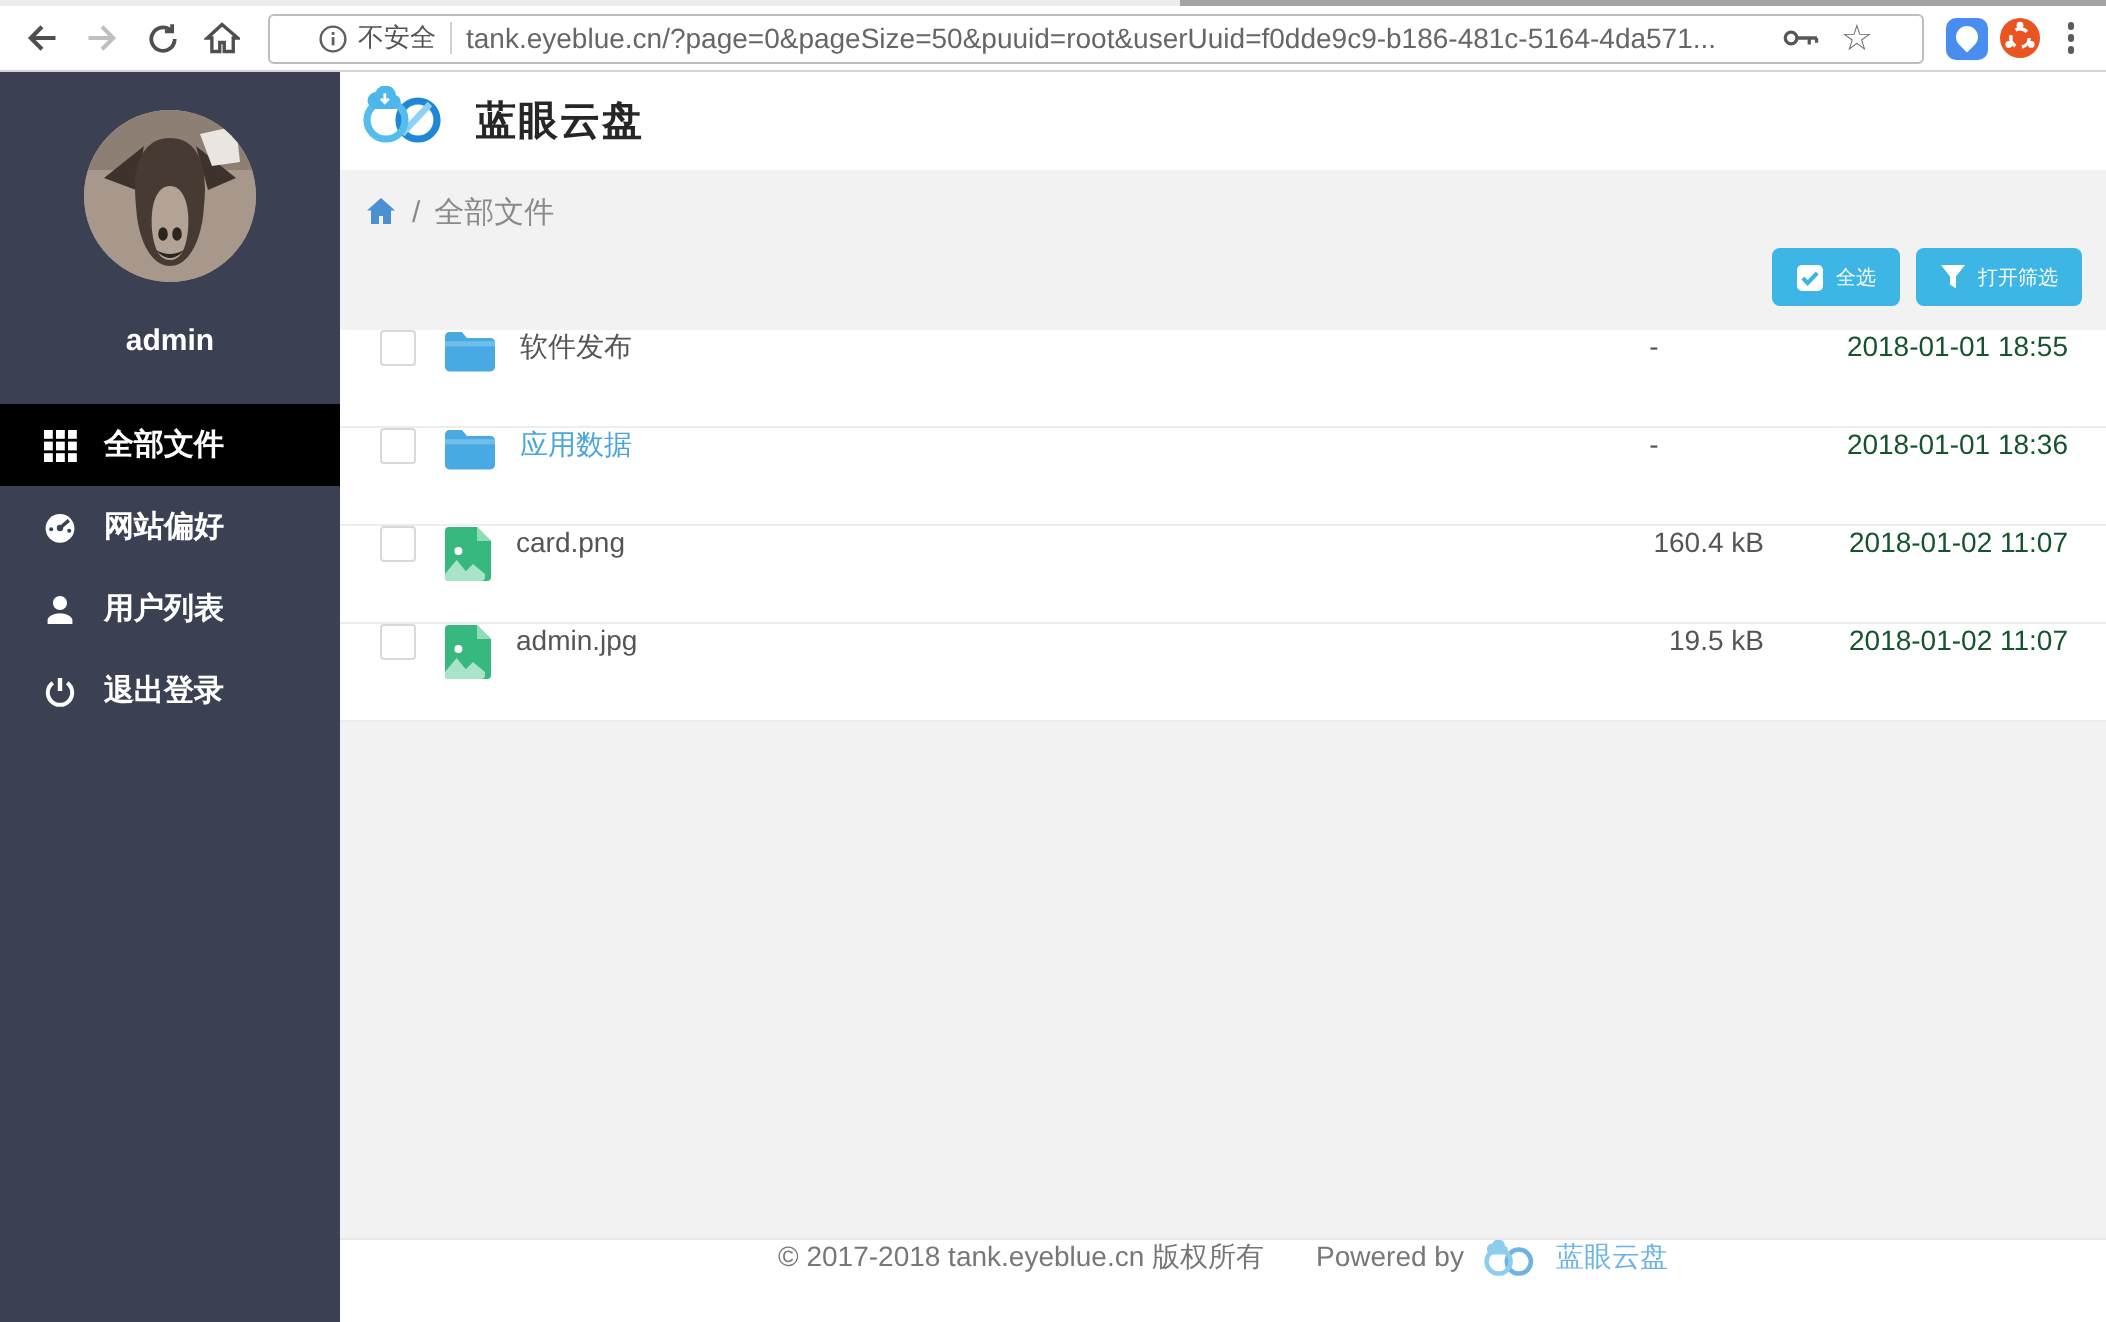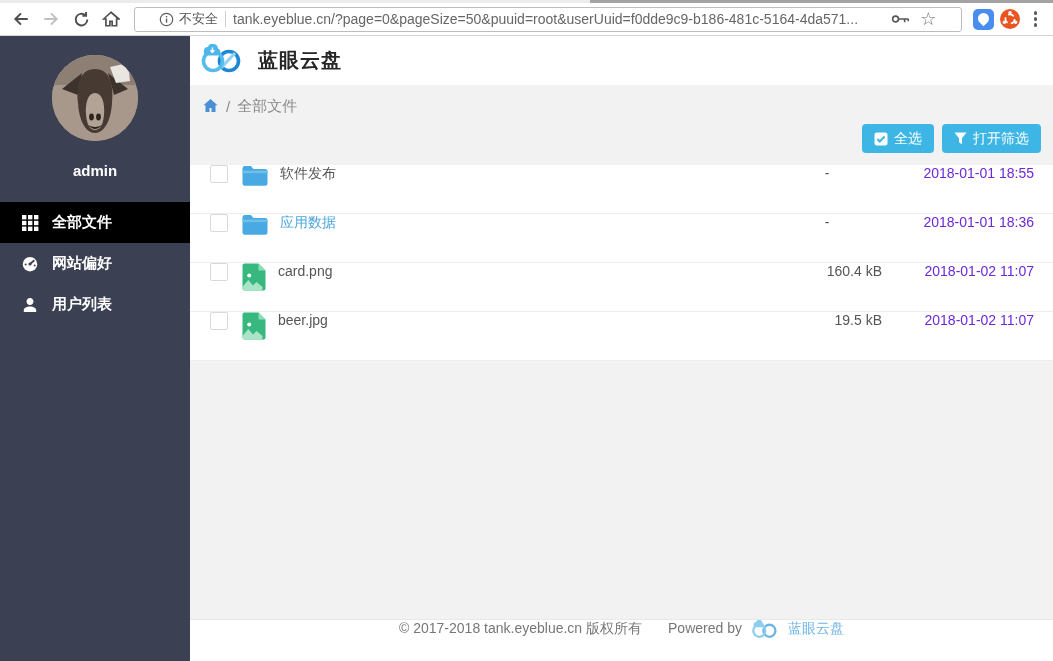--- a/index.html
+++ b/index.html
@@ -19,49 +19,49 @@
   .ext { width:23px; height:23px; flex:none; display:flex; align-items:center; justify-content:center; cursor:pointer; }
   .ext-blue { width:21px; height:21px; border-radius:5px; background:#4a8df0; position:relative; }
   .ext-blue::after { content:""; position:absolute; left:5px; top:4px; width:11px; height:11px; background:#fff; border-radius:50% 50% 50% 0; transform:rotate(-45deg); }
   .menu-dots { display:flex; flex-direction:column; gap:2.5px; padding:0 8px; cursor:pointer; }
   .menu-dots i { width:3.5px; height:3.5px; border-radius:50%; background:#5c5c5c; }
 
   
   .app { display:flex; height:625px; }
 
   
-  .sidebar { width:190px; flex:none; background:#3b4053; color:#fff; }
+  .sidebar { width:170px; flex:none; background:#3b4053; color:#fff; }
   .avatar { width:86px; height:86px; border-radius:50%; overflow:hidden; margin:19px auto 0; background:#a8988c; display:block; }
   .username { text-align:center; font-weight:bold; font-size:15px; margin-top:21px; }
   .menu { margin-top:23px; }
   .menu-item { display:flex; align-items:center; gap:13px; padding:11px 8px 11px 21px; font-size:15px; font-weight:bold; cursor:pointer; }
   .menu-item.active { background:#000; }
   .menu-item .micon { width:18px; height:18px; flex:none; display:flex; align-items:center; justify-content:center; }
 
   
   .main { flex:1; display:flex; flex-direction:column; background:#f2f2f2; min-width:0; }
   .app-header { height:49px; flex:none; background:#fff; display:flex; align-items:center; padding-left:9px; gap:13px; }
   .app-title { font-size:20px; font-weight:bold; color:#262626; letter-spacing:1px; }
 
   .breadcrumb { margin:11px 0 0 12px; display:flex; align-items:center; gap:7px; color:#8a8a8a; font-size:15px; height:20px; }
 
   .actions { display:flex; justify-content:flex-end; gap:8px; margin:8px 12px 12px 0; }
-  .btn { background:#3db6e6; color:#fff; border:none; border-radius:4px; height:29px; padding:0 12px; font-size:14px; display:flex; align-items:center; gap:6px; cursor:pointer; font-family:inherit; }
+  .btn { background:#3db6e6; color:#fff; border:none; border-radius:4px; height:29px; padding:0 12px; font-size:10px; display:flex; align-items:center; gap:6px; cursor:pointer; font-family:inherit; }
   .btn .bicon { display:flex; align-items:center; }
 
   
   .file-list { background:#fff; }
   .row { height:49px; display:flex; align-items:flex-start; background:#fff; border-bottom:1px solid #ededed; padding:0 19px 0 20px; }
   .checkbox { width:18px; height:18px; border:1px solid #d9d9d9; border-radius:2px; background:#fff; flex:none; cursor:pointer; }
   .file-icon { margin-left:14px; flex:none; display:flex; align-items:center; }
   .file-name { margin-left:12px; font-size:14px; color:#555; flex:1; min-width:0; text-decoration:none; cursor:pointer; }
   .file-name.link-blue { color:#4aa5dc; }
   .file-size { width:110px; text-align:right; font-size:14px; color:#555; flex:none; }
   .file-size.dash { text-align:center; width:110px; }
-  .file-date { width:152px; text-align:right; font-size:14px; color:#6d28d9; flex:none; }
+  .file-date { width:152px; text-align:right; font-size:14px; color:#14532d; flex:none; }
 
   .spacer { flex:1; }
 
   
   .footer { height:42px; flex:none; background:#fff; border-top:1px solid #e8e8e8; display:flex; align-items:flex-start; justify-content:center; gap:8px; color:#777; font-size:14px; }
   .footer .brand { color:#6db4e4; }
   .powered { margin-left:18px; }
 </style>
 </head>
 <body>
@@ -180,20 +180,29 @@
         <span>网站偏好</span>
       </div>
       <div class="menu-item">
         <span class="micon">
           <svg width="16" height="16" viewBox="0 0 16 16">
               <path d="M8 8c1.95 0 3.5-1.55 3.5-3.5S9.95 1 8 1 4.5 2.55 4.5 4.5 6.05 8 8 8zm0 1.6c-2.9 0-6.2 1.5-6.2 3.4v2h12.4v-2c0-1.9-3.3-3.4-6.2-3.4z" fill="#fff"></path>
             </svg>
         </span>
         <span>用户列表</span>
       </div>
+      <div class="menu-item">
+        <span class="micon">
+          <svg width="16" height="16" viewBox="0 0 16 16">
+              <path d="M8 1v6.5" stroke="#fff" stroke-width="2.2" fill="none"></path>
+              <path d="M4.4 3.4a6.1 6.1 0 1 0 7.2 0" stroke="#fff" stroke-width="2" fill="none"></path>
+            </svg>
+        </span>
+        <span>退出登录</span>
+      </div>
     </div>
   </div>
 
   <div class="main">
 
     <div class="app-header">
       <span>
         <svg width="46" height="30" viewBox="0 0 46 30">
           <circle cx="30" cy="17" r="9.5" fill="none" stroke="#1f87d4" stroke-width="3.6"></circle>
           <path d="M22 24 L36 9" stroke="#8fd2f3" stroke-width="3.2"></path>
@@ -279,21 +288,21 @@
     <span class="checkbox"></span>
 
     <span class="file-icon">
       <svg width="24" height="28" viewBox="0 0 24 28">
               <path d="M0.5 2.5A2 2 0 0 1 2.5 0.5h14l7 7v18a2 2 0 0 1-2 2h-19a2 2 0 0 1-2-2z" fill="#36b87f"></path>
               <path d="M16.5 0.5l7 7h-7z" fill="#8fdcb8"></path>
               <circle cx="7.2" cy="12.5" r="2" fill="#fff"></circle>
               <path d="M0.5 24l5.8-7 4.6 5.6 3.6-3.6 6 5v1.5a2 2 0 0 1-2 2h-16a2 2 0 0 1-2-2z" fill="#a9e4c9"></path>
             </svg>
     </span>
-    <a class="file-name">beer.jpg</a>
+    <a class="file-name">admin.jpg</a>
     <span class="file-size">19.5 kB</span>
     <span class="file-date">2018-01-02 11:07</span>
   </div>
       </div>
 
     <div class="spacer"></div>
 
     <div class="footer">
       <span>© 2017-2018 tank.eyeblue.cn 版权所有</span>
       <span class="powered">Powered by</span>

